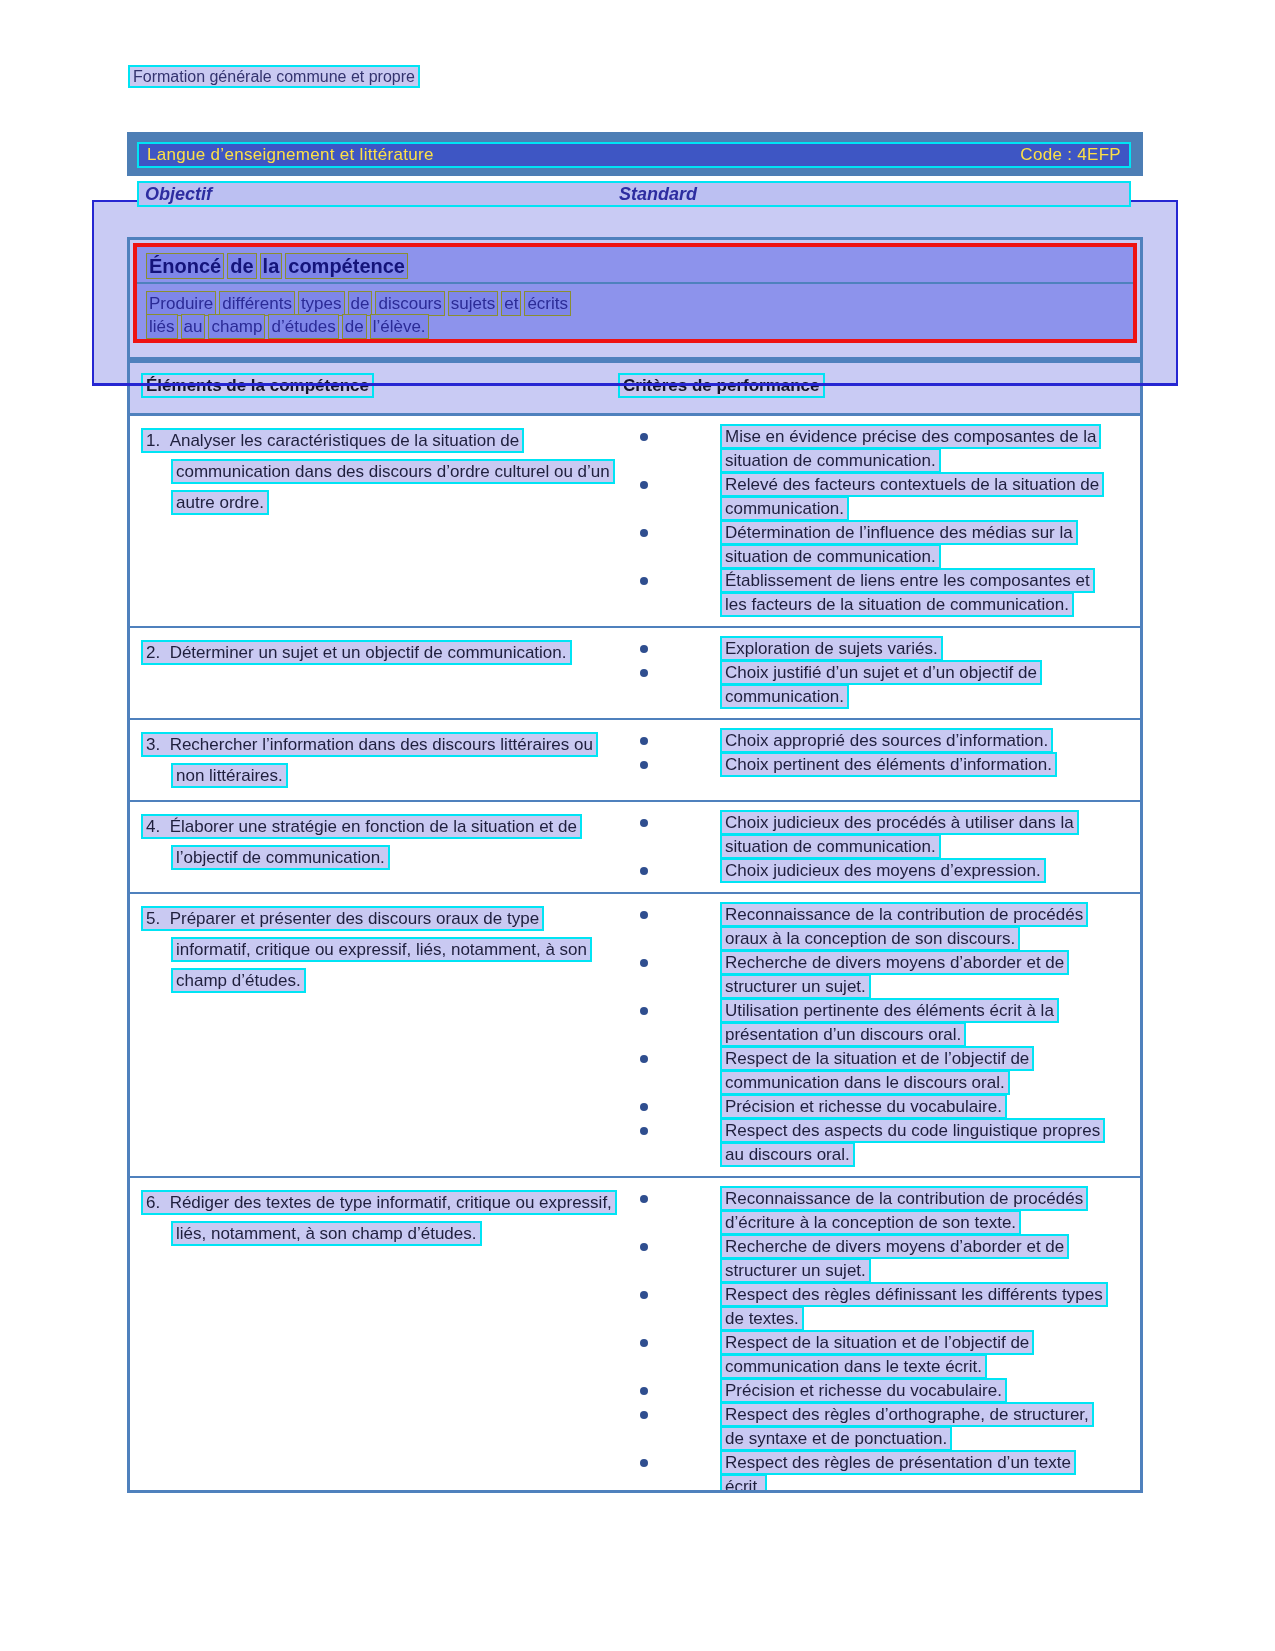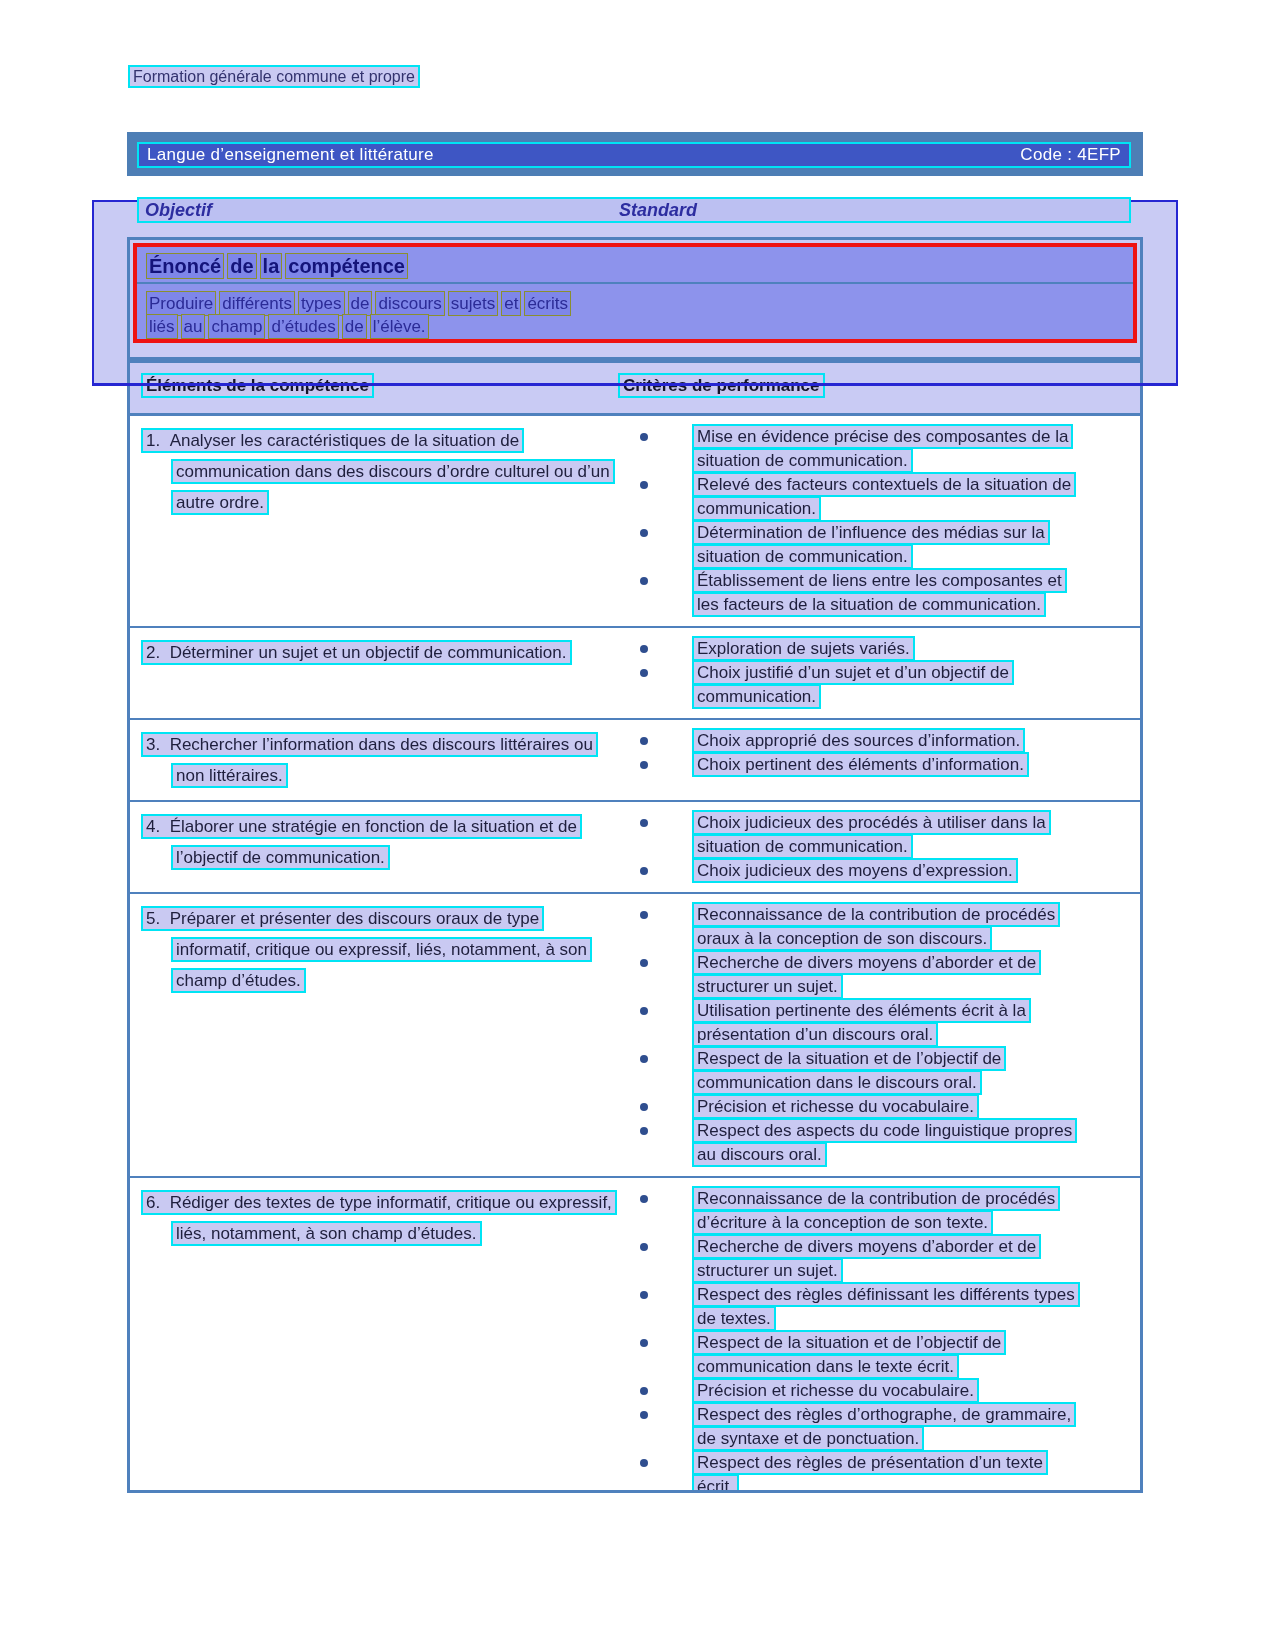--- a/index.html
+++ b/index.html
@@ -11,26 +11,26 @@
       -webkit-box-decoration-break:clone;box-decoration-break:clone;}
 
   
   .top-label{position:absolute;left:130px;top:68px;font-size:16px;color:#33336e;}
 
   
   .header-bar{position:absolute;left:127px;top:132px;width:1016px;height:44px;background:#4d7eb5;}
   .header-band{position:absolute;left:10px;top:10px;width:994px;height:26px;background:#3e56c4;
                border:2px solid #00e4f4;box-sizing:border-box;display:flex;align-items:center;
                justify-content:space-between;padding:0 8px;}
-  .header-band span{font-size:17px;color:#ffffff;letter-spacing:.3px;}
+  .header-band span{font-size:17px;color:#fde047;letter-spacing:.3px;}
 
   
   .outer-box{position:absolute;left:92px;top:200px;width:1086px;height:185px;background:#c9cbf4;
              border:2px solid #2626d2;box-sizing:border-box;}
-  .section-band{position:absolute;left:137px;top:197px;width:994px;height:26px;background:#bcc0f2;
+  .section-band{position:absolute;left:137px;top:181px;width:994px;height:26px;background:#bcc0f2;
                 border:2px solid #00e4f4;box-sizing:border-box;z-index:6;}
   .section-band .sec{position:absolute;top:1px;font-size:18px;font-weight:bold;font-style:italic;color:#2d2da0;}
   .sec-objectif{left:6px;}
   .sec-standard{left:480px;}
 
   
   .enonce-steel{position:absolute;left:127px;top:237px;width:1016px;height:123px;
                 border:3px solid #4f81bd;box-sizing:border-box;z-index:5;}
   .enonce-red{position:absolute;left:3px;right:3px;top:3px;bottom:14px;border:4px solid #ee1212;
               background:#8d93ec;box-sizing:border-box;overflow:hidden;}
@@ -52,21 +52,21 @@
 
   .row{display:flex;border-top:2px solid #4f81bd;}
   .row:first-child{border-top:none;}
   .cell-left{width:488px;box-sizing:border-box;padding:9px 0 9px 13px;}
   .cell-right{flex:1;box-sizing:border-box;padding:9px 0;}
   .el-wrap{max-width:462px;padding-left:30px;text-indent:-30px;
            font-size:17px;line-height:31px;color:#1f1f3d;}
   .criteria{list-style:none;margin:0;padding:0;}
   .criteria li{display:flex;align-items:flex-start;}
   .bullet{flex:none;width:8px;height:8px;border-radius:50%;background:#2f4e8f;margin:8px 0 0 22px;}
-  .crit-wrap{margin-left:46px;max-width:388px;font-size:17px;line-height:24px;color:#1f1f3d;}
+  .crit-wrap{margin-left:74px;max-width:388px;font-size:17px;line-height:24px;color:#1f1f3d;}
 </style>
 </head>
 <body>
 
 <div class="page">
 
   <div class="top-label">
     <span class="hl">Formation générale commune et propre</span>
   </div>
 
@@ -252,21 +252,21 @@
               <li>
                 <span class="bullet"></span>
                 <div class="crit-wrap"><span class="hl">Respect de la situation et de l’objectif de communication dans le texte écrit.</span></div>
               </li>
               <li>
                 <span class="bullet"></span>
                 <div class="crit-wrap"><span class="hl">Précision et richesse du vocabulaire.</span></div>
               </li>
               <li>
                 <span class="bullet"></span>
-                <div class="crit-wrap"><span class="hl">Respect des règles d’orthographe, de grammaire, de syntaxe et de ponctuation.</span></div>
+                <div class="crit-wrap"><span class="hl">Respect des règles d’orthographe, de structurer, de syntaxe et de ponctuation.</span></div>
               </li>
               <li>
                 <span class="bullet"></span>
                 <div class="crit-wrap"><span class="hl">Respect des règles de présentation d’un texte écrit.</span></div>
               </li>
             </ul>
     </div>
   </div>
 </div>
   </div>

